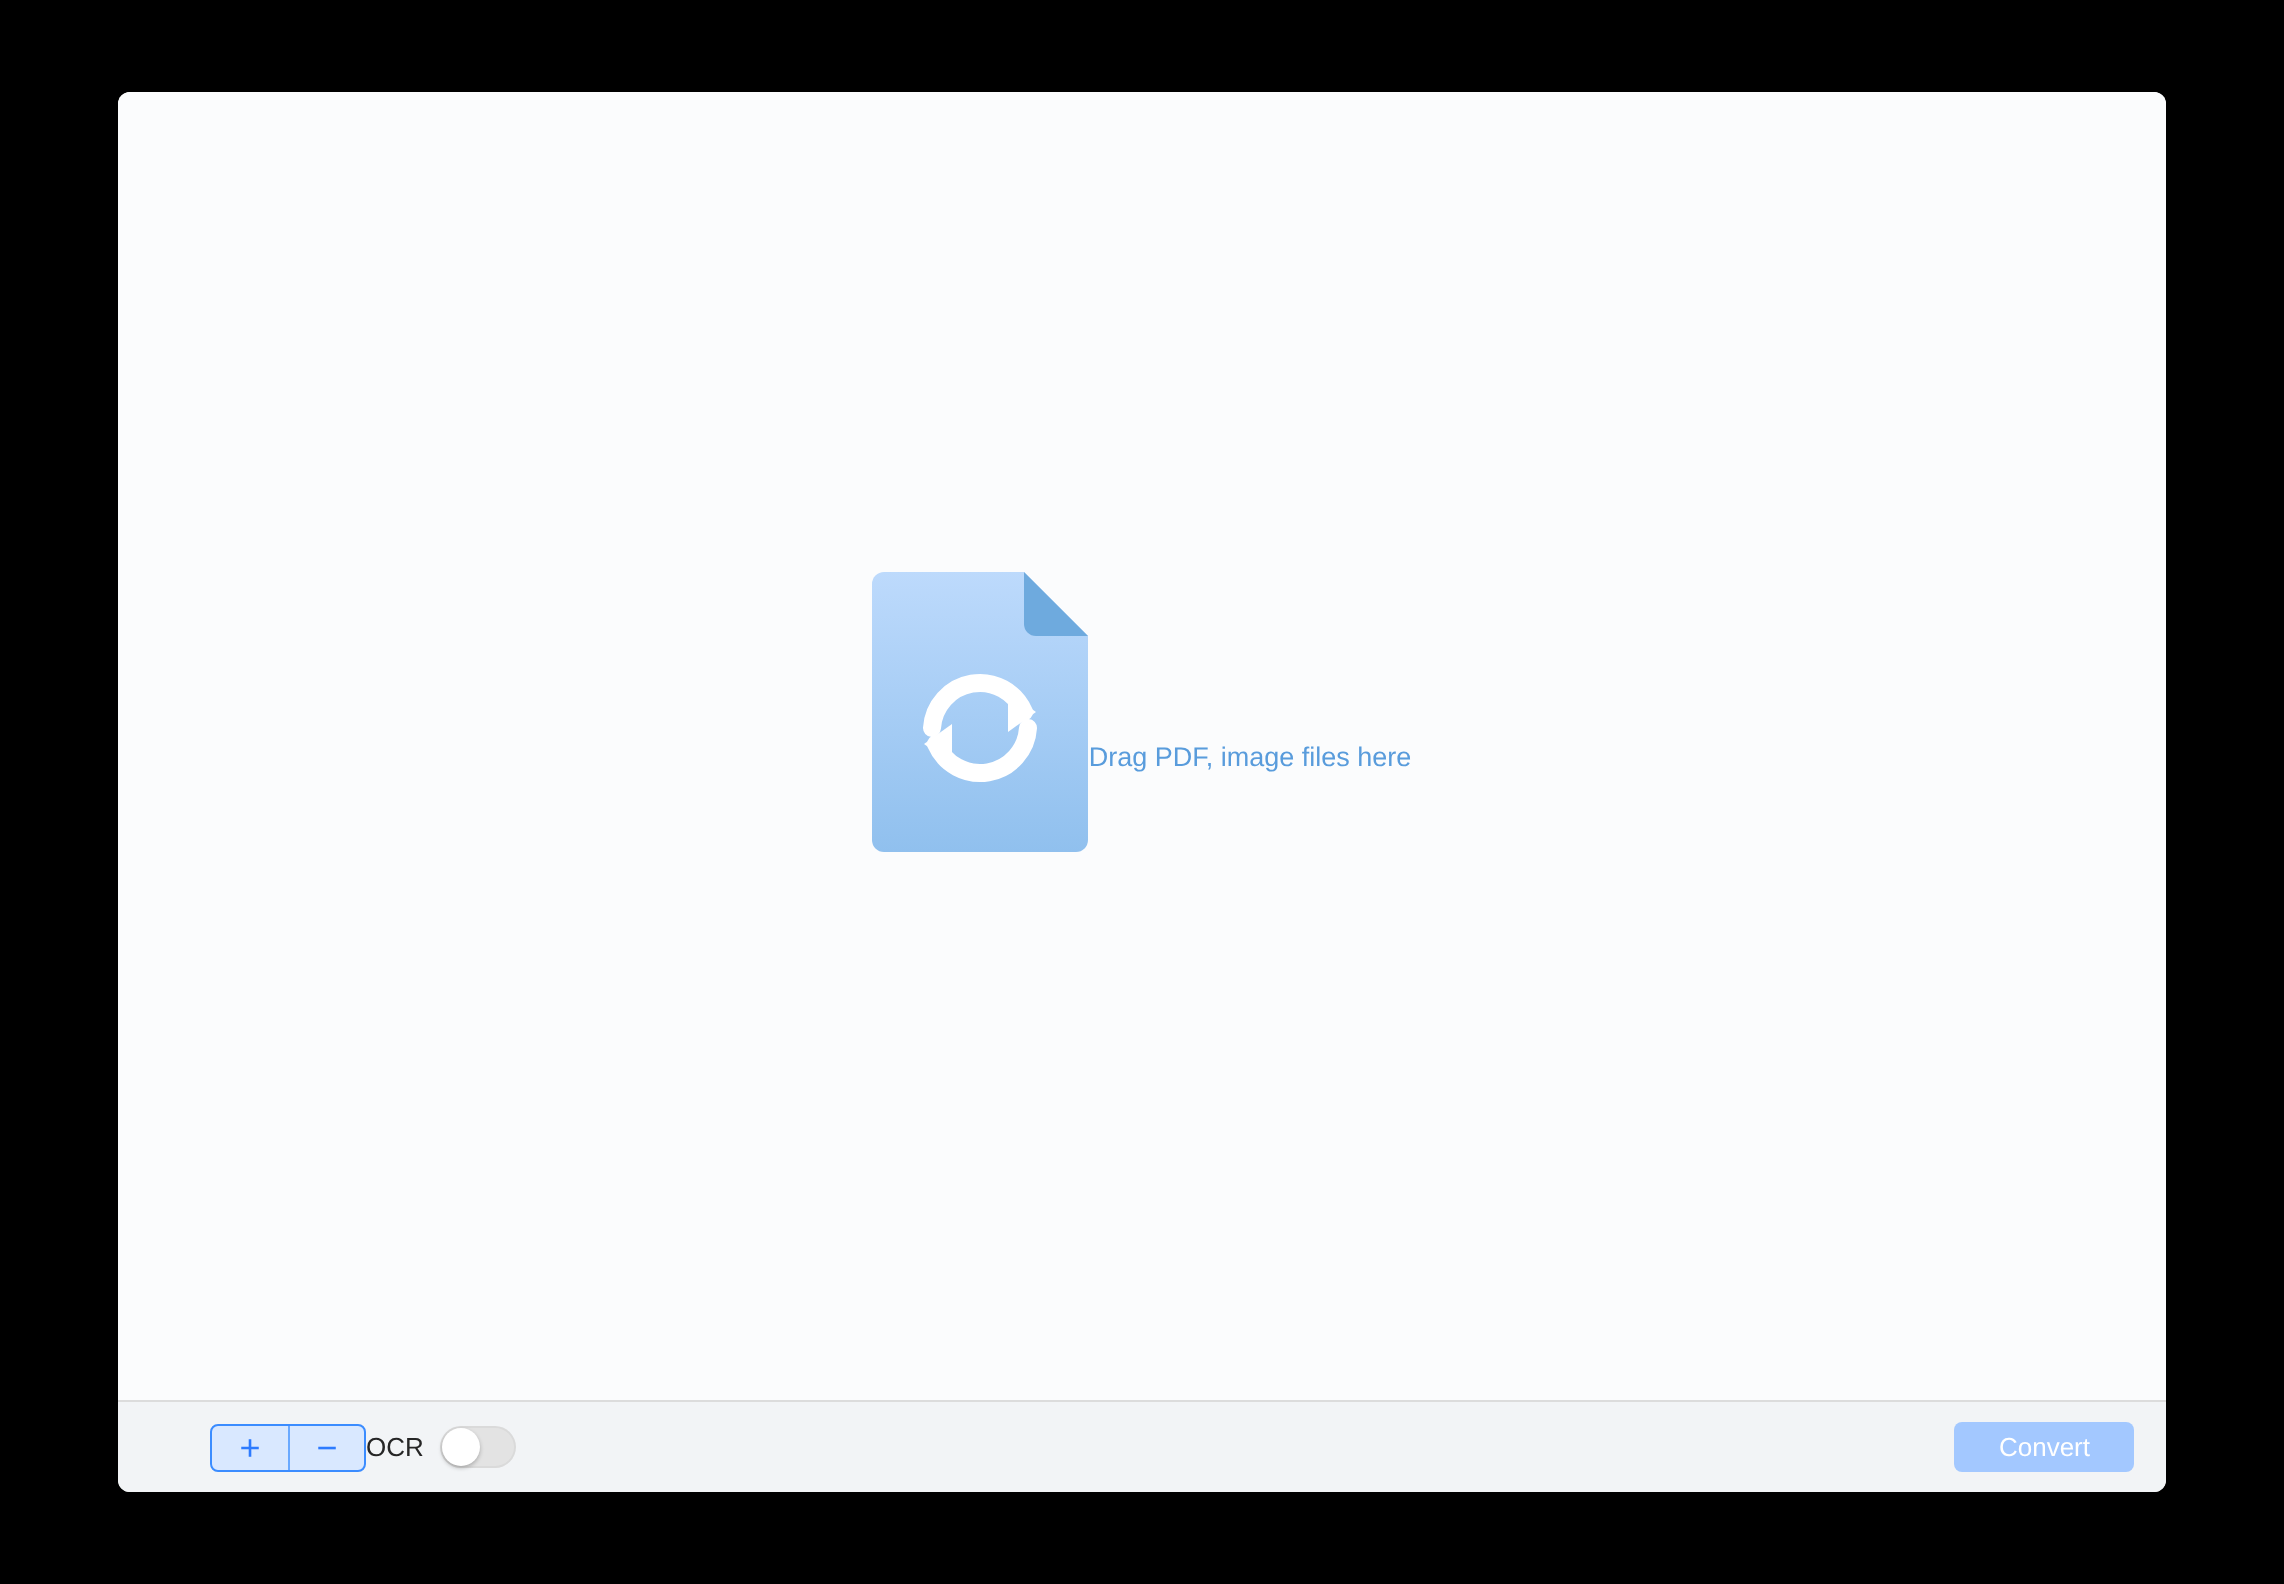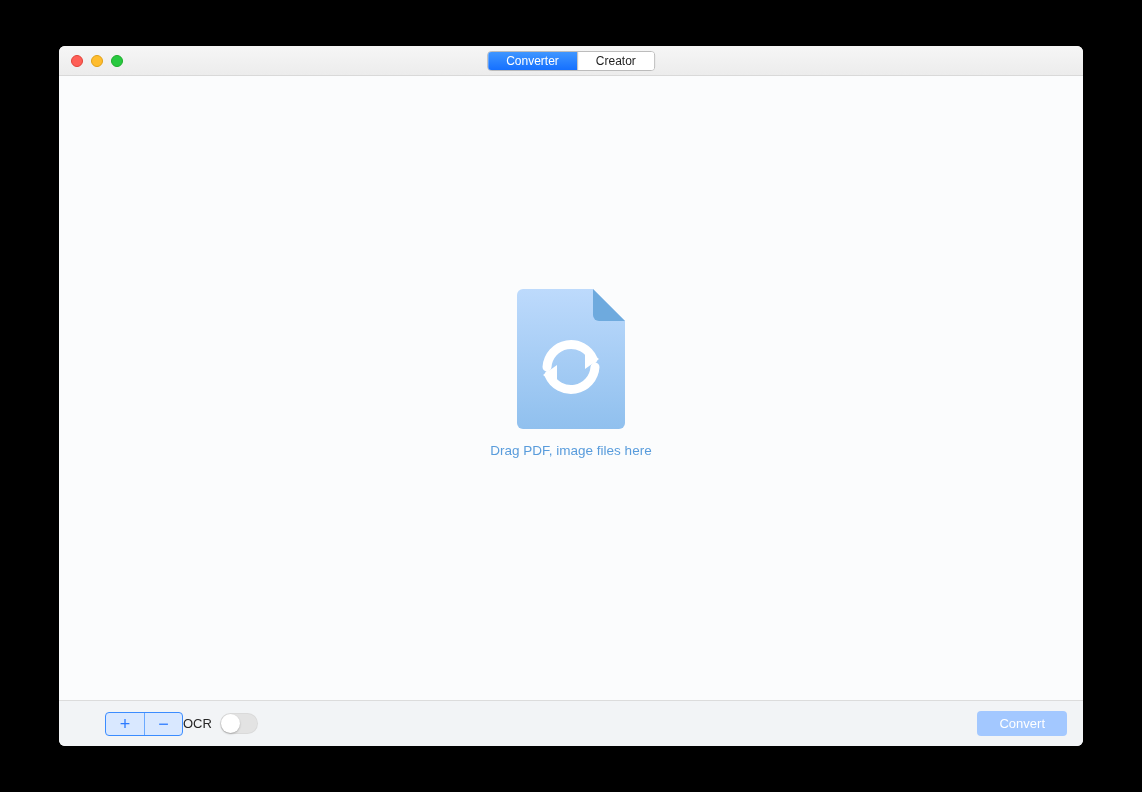--- a/index.html
+++ b/index.html
@@ -65,21 +65,21 @@
       background: linear-gradient(#3f96ff, #1570ff);
       color: #fff;
     }
     .segmented button + button { border-left: 1px solid #bcbcbc; }
 
     .main {
       flex: 1;
       display: flex;
       align-items: center;
       justify-content: center;
-      flex-direction: column;
+      flex-direction: row;
       background: #fbfcfd;
     }
     .drop-icon { margin-top: -30px; }
     .drop-label {
       margin-top: 10px;
       font-size: 13.5px;
       color: #599cdc;
     }
 
     .toolbar {
@@ -149,31 +149,20 @@
       padding: 5px 22px;
       border-radius: 4px;
       cursor: pointer;
       margin-left: 32px;
     }
   </style>
 </head>
 <body>
 
 <div class="window">
-  <div class="titlebar">
-    <div class="traffic-lights">
-      <div class="tl tl-close"></div>
-      <div class="tl tl-min"></div>
-      <div class="tl tl-max"></div>
-    </div>
-    <div class="segmented">
-      <button class="active">Converter</button>
-      <button>Creator</button>
-    </div>
-  </div>
 
   <div class="main">
     <div class="drop-icon">
       <svg width="108" height="140" viewBox="0 0 108 140">
         <defs>
           <linearGradient id="g1" x1="0" y1="0" x2="0" y2="1">
             <stop offset="0" stop-color="#bddafc"></stop>
             <stop offset="1" stop-color="#90c0ee"></stop>
           </linearGradient>
         </defs>

